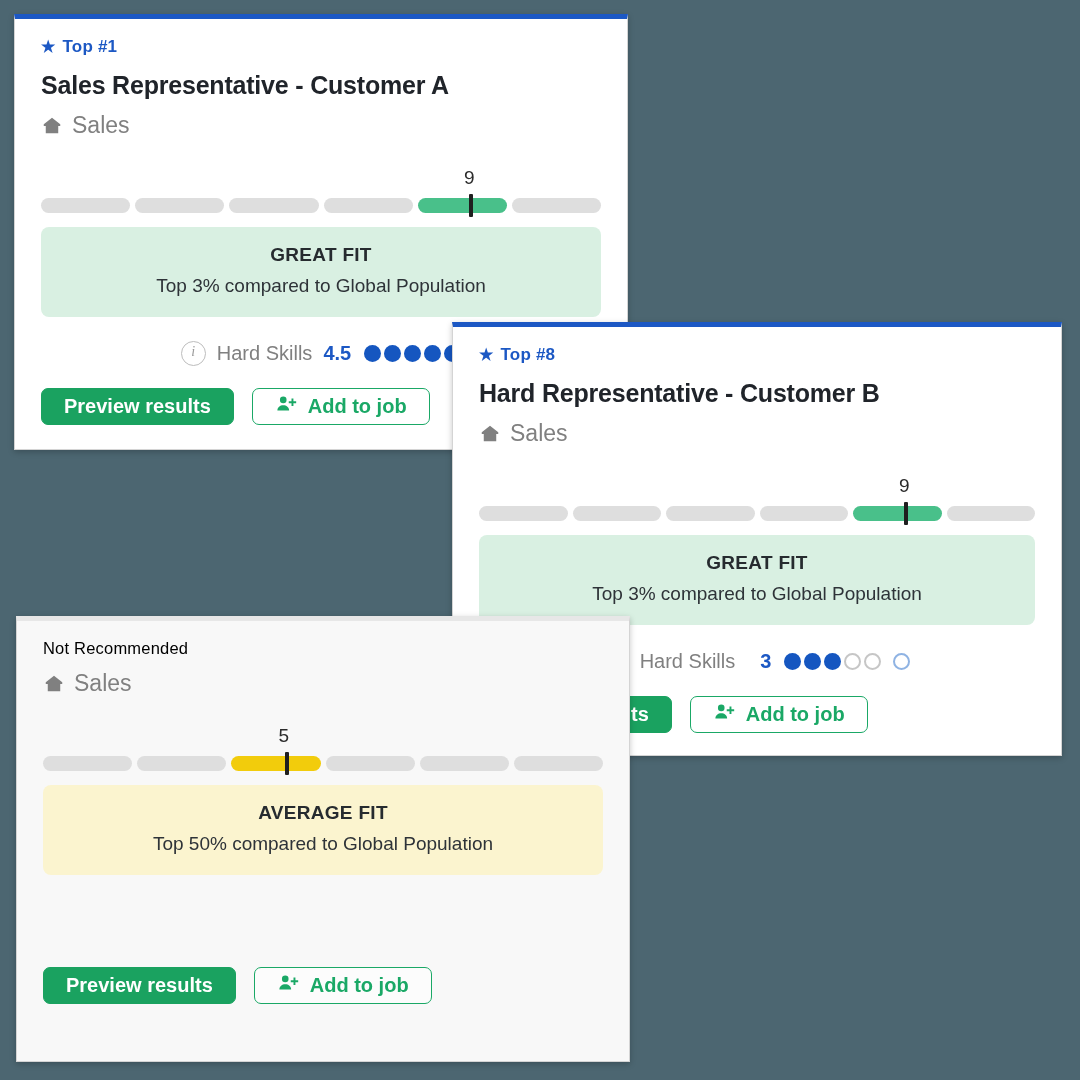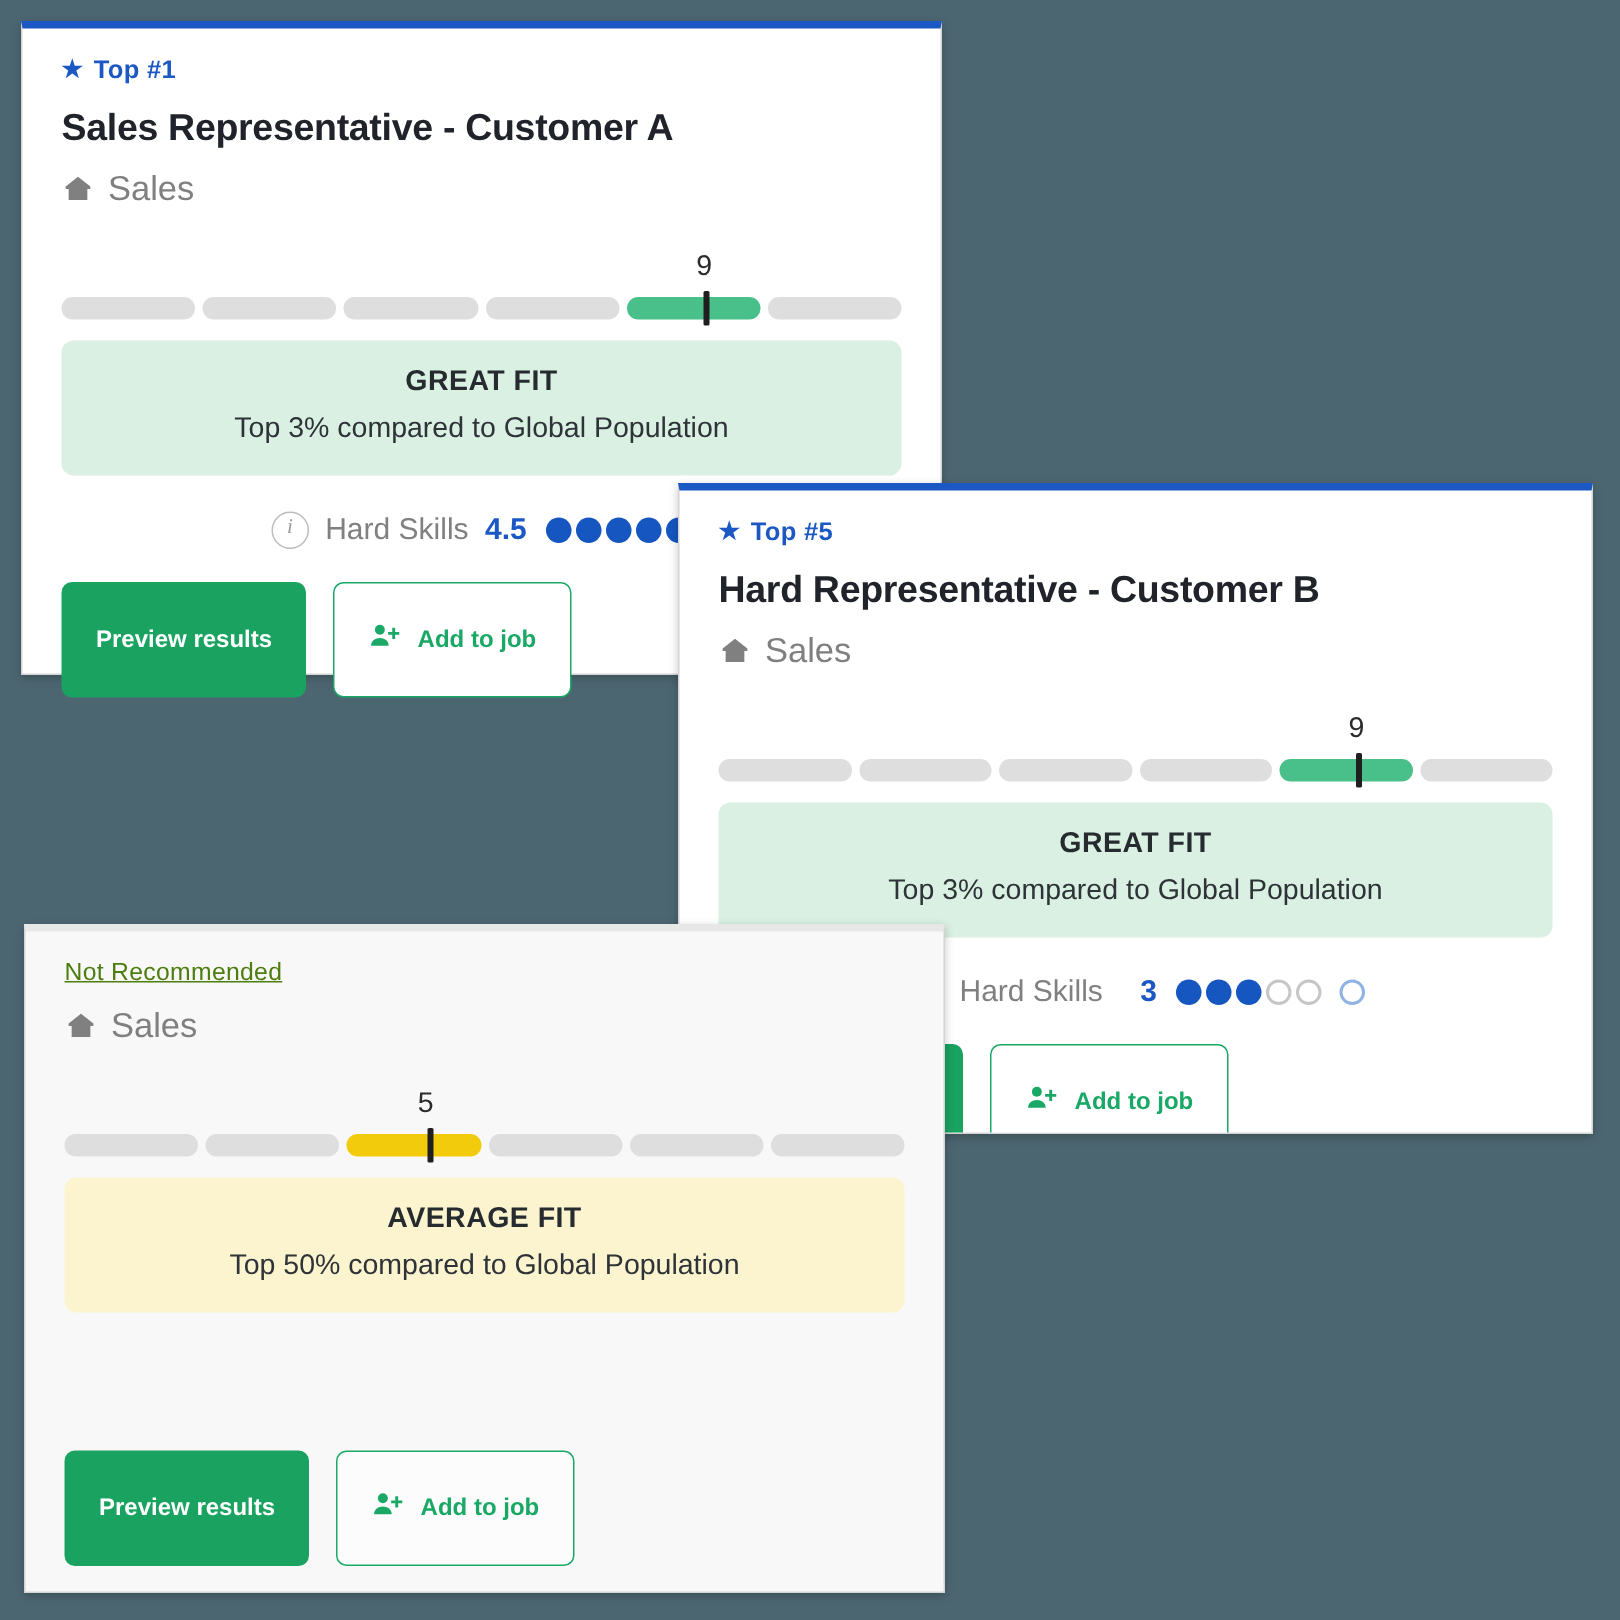--- a/index.html
+++ b/index.html
@@ -26,21 +26,21 @@
   #card-c{ left:16px;  top:616px; width:614px; height:446px; z-index:3; }
 
   .pad{ padding:0 26px; }
 
   .rank{
     font-size:17px; font-weight:bold; color:#1c58c4;
     letter-spacing:.2px; padding-top:18px;
     display:flex; align-items:center; gap:7px;
   }
   .rank .star{ font-size:16px; line-height:1; }
-  .rank.norec{ color:#4d7c0f; font-weight:normal; font-size:16.5px;text-decoration:underline; }
+  .rank.norec{ color:#000000; font-weight:normal; font-size:16.5px; }
 
   .title{
     font-size:25px; font-weight:bold; color:#20242a;
     margin-top:14px; letter-spacing:-.2px;
   }
 
   .dept{
     margin-top:12px; display:flex; align-items:center; gap:9px;
     font-size:23px; color:#808080;
   }
@@ -91,22 +91,22 @@
   }
   .infoic{
     width:23px;height:23px;border-radius:50%;border:1.6px solid #bdbdbd;
     color:#9a9a9a;font-size:14px;line-height:20px;text-align:center;
     font-style:italic;font-family:"Liberation Serif",serif;
   }
 
   
   .actions{ margin-top:22px; display:flex; gap:18px; }
   .btn{
-    font-size:16px; font-weight:bold; border-radius:7px;
-    padding:24px 22px; box-sizing:border-box; display:flex;
+    font-size:20px; font-weight:bold; border-radius:7px;
+    padding:4px 22px; box-sizing:border-box; display:flex;
     align-items:center; justify-content:center; gap:11px; cursor:pointer;
     white-space:nowrap;
   }
   .btn-primary{ background:#1aa260; color:#fff; border:1px solid #1aa260; }
   .btn-outline{ background:#fff; color:#1aa866; border:1.6px solid #1aa866; }
   .card.muted .btn-outline{ background:#fcfcfc; }
 
   .clip{ overflow:hidden; position:absolute; inset:0; }
 </style>
 </head>
@@ -174,21 +174,21 @@
       </div>
     </div>
   </div>
 </div>
 
 <div class="card accent" id="card-b">
   <div class="clip">
   <div class="pad">
     <div class="rank">
       <span class="star">★</span>
-      <span>Top #5</span>
+      <span>Top #8</span>
     </div>
     <div class="title">Hard Representative - Customer B</div>
     <div class="dept">
       <span>
         <svg width="22" height="22" viewBox="0 0 24 24">
               <path fill="#808080" d="M12 3 3 10.2V12h2.2v8h13.6v-8H21v-1.8L12 3z"></path>
             </svg>
       </span>
       <span>Sales</span>
     </div>

